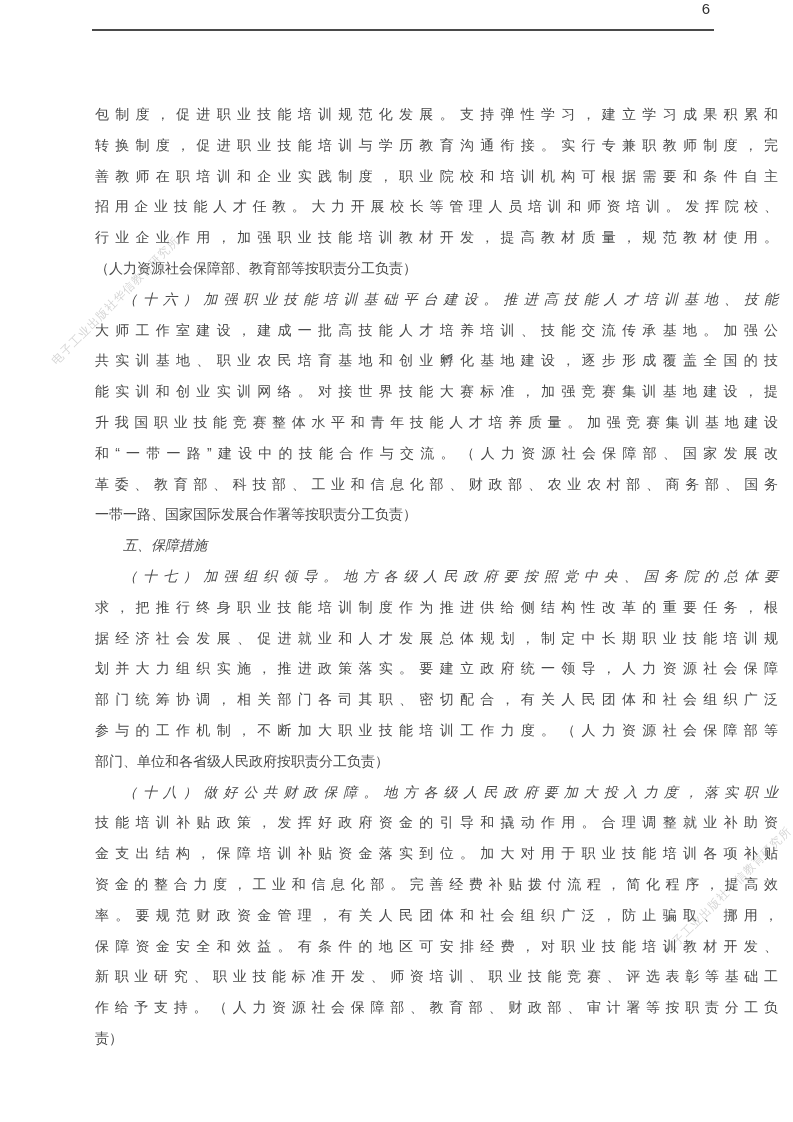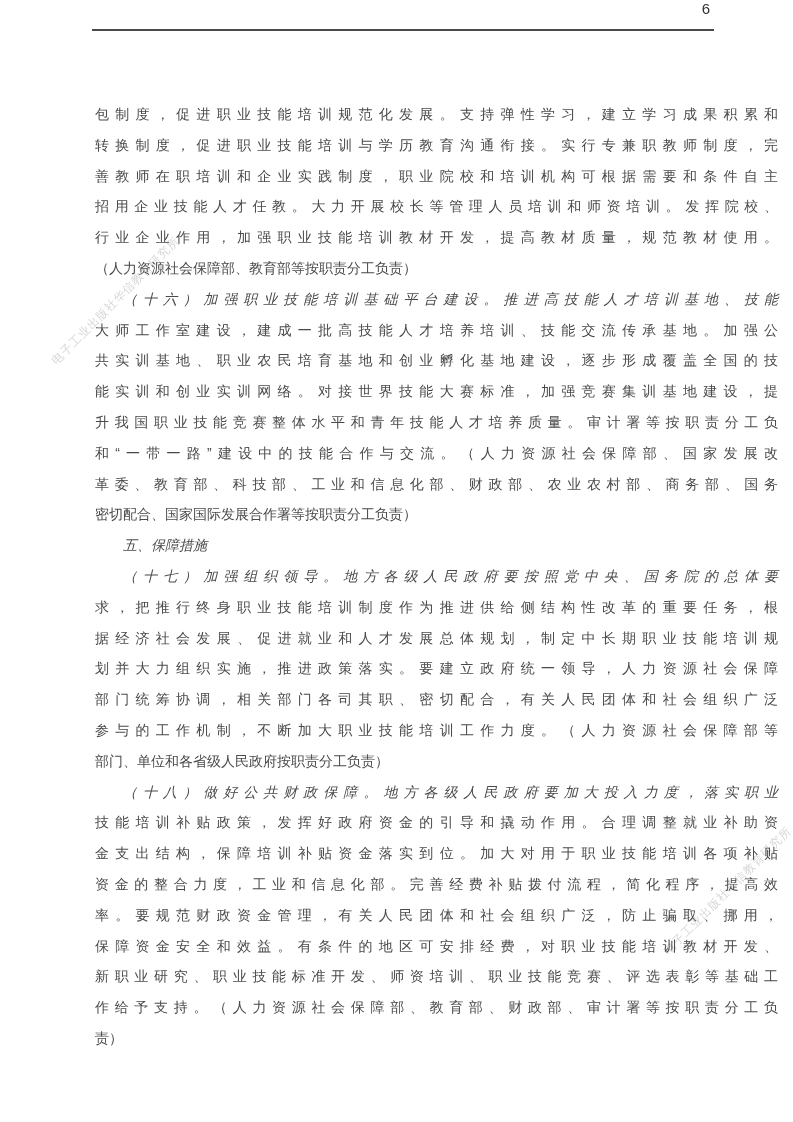--- a/index.html
+++ b/index.html
@@ -93,24 +93,24 @@
       <div class="line">包制度，促进职业技能培训规范化发展。支持弹性学习，建立学习成果积累和</div>
       <div class="line">转换制度，促进职业技能培训与学历教育沟通衔接。实行专兼职教师制度，完</div>
       <div class="line">善教师在职培训和企业实践制度，职业院校和培训机构可根据需要和条件自主</div>
       <div class="line">招用企业技能人才任教。大力开展校长等管理人员培训和师资培训。发挥院校、</div>
       <div class="line">行业企业作用，加强职业技能培训教材开发，提高教材质量，规范教材使用。</div>
       <div class="line para-end">（人力资源社会保障部、教育部等按职责分工负责）</div>
       <div class="line indent">（十六）加强职业技能培训基础平台建设。推进高技能人才培训基地、技能</div>
       <div class="line">大师工作室建设，建成一批高技能人才培养培训、技能交流传承基地。加强公</div>
       <div class="line">共实训基地、职业农民培育基地和创业孵化基地建设，逐步形成覆盖全国的技</div>
       <div class="line">能实训和创业实训网络。对接世界技能大赛标准，加强竞赛集训基地建设，提</div>
-      <div class="line">升我国职业技能竞赛整体水平和青年技能人才培养质量。审计署等按职责分工负</div>
+      <div class="line">升我国职业技能竞赛整体水平和青年技能人才培养质量。加强竞赛集训基地建设</div>
       <div class="line">和“一带一路”建设中的技能合作与交流。（人力资源社会保障部、国家发展改</div>
       <div class="line">革委、教育部、科技部、工业和信息化部、财政部、农业农村部、商务部、国务</div>
-      <div class="line para-end">密切配合、国家国际发展合作署等按职责分工负责）</div>
+      <div class="line para-end">一带一路、国家国际发展合作署等按职责分工负责）</div>
       <div class="line indent para-end">五、保障措施</div>
       <div class="line indent">（十七）加强组织领导。地方各级人民政府要按照党中央、国务院的总体要</div>
       <div class="line">求，把推行终身职业技能培训制度作为推进供给侧结构性改革的重要任务，根</div>
       <div class="line">据经济社会发展、促进就业和人才发展总体规划，制定中长期职业技能培训规</div>
       <div class="line">划并大力组织实施，推进政策落实。要建立政府统一领导，人力资源社会保障</div>
       <div class="line">部门统筹协调，相关部门各司其职、密切配合，有关人民团体和社会组织广泛</div>
       <div class="line">参与的工作机制，不断加大职业技能培训工作力度。（人力资源社会保障部等</div>
       <div class="line para-end">部门、单位和各省级人民政府按职责分工负责）</div>
       <div class="line indent">（十八）做好公共财政保障。地方各级人民政府要加大投入力度，落实职业</div>
       <div class="line">技能培训补贴政策，发挥好政府资金的引导和撬动作用。合理调整就业补助资</div>

